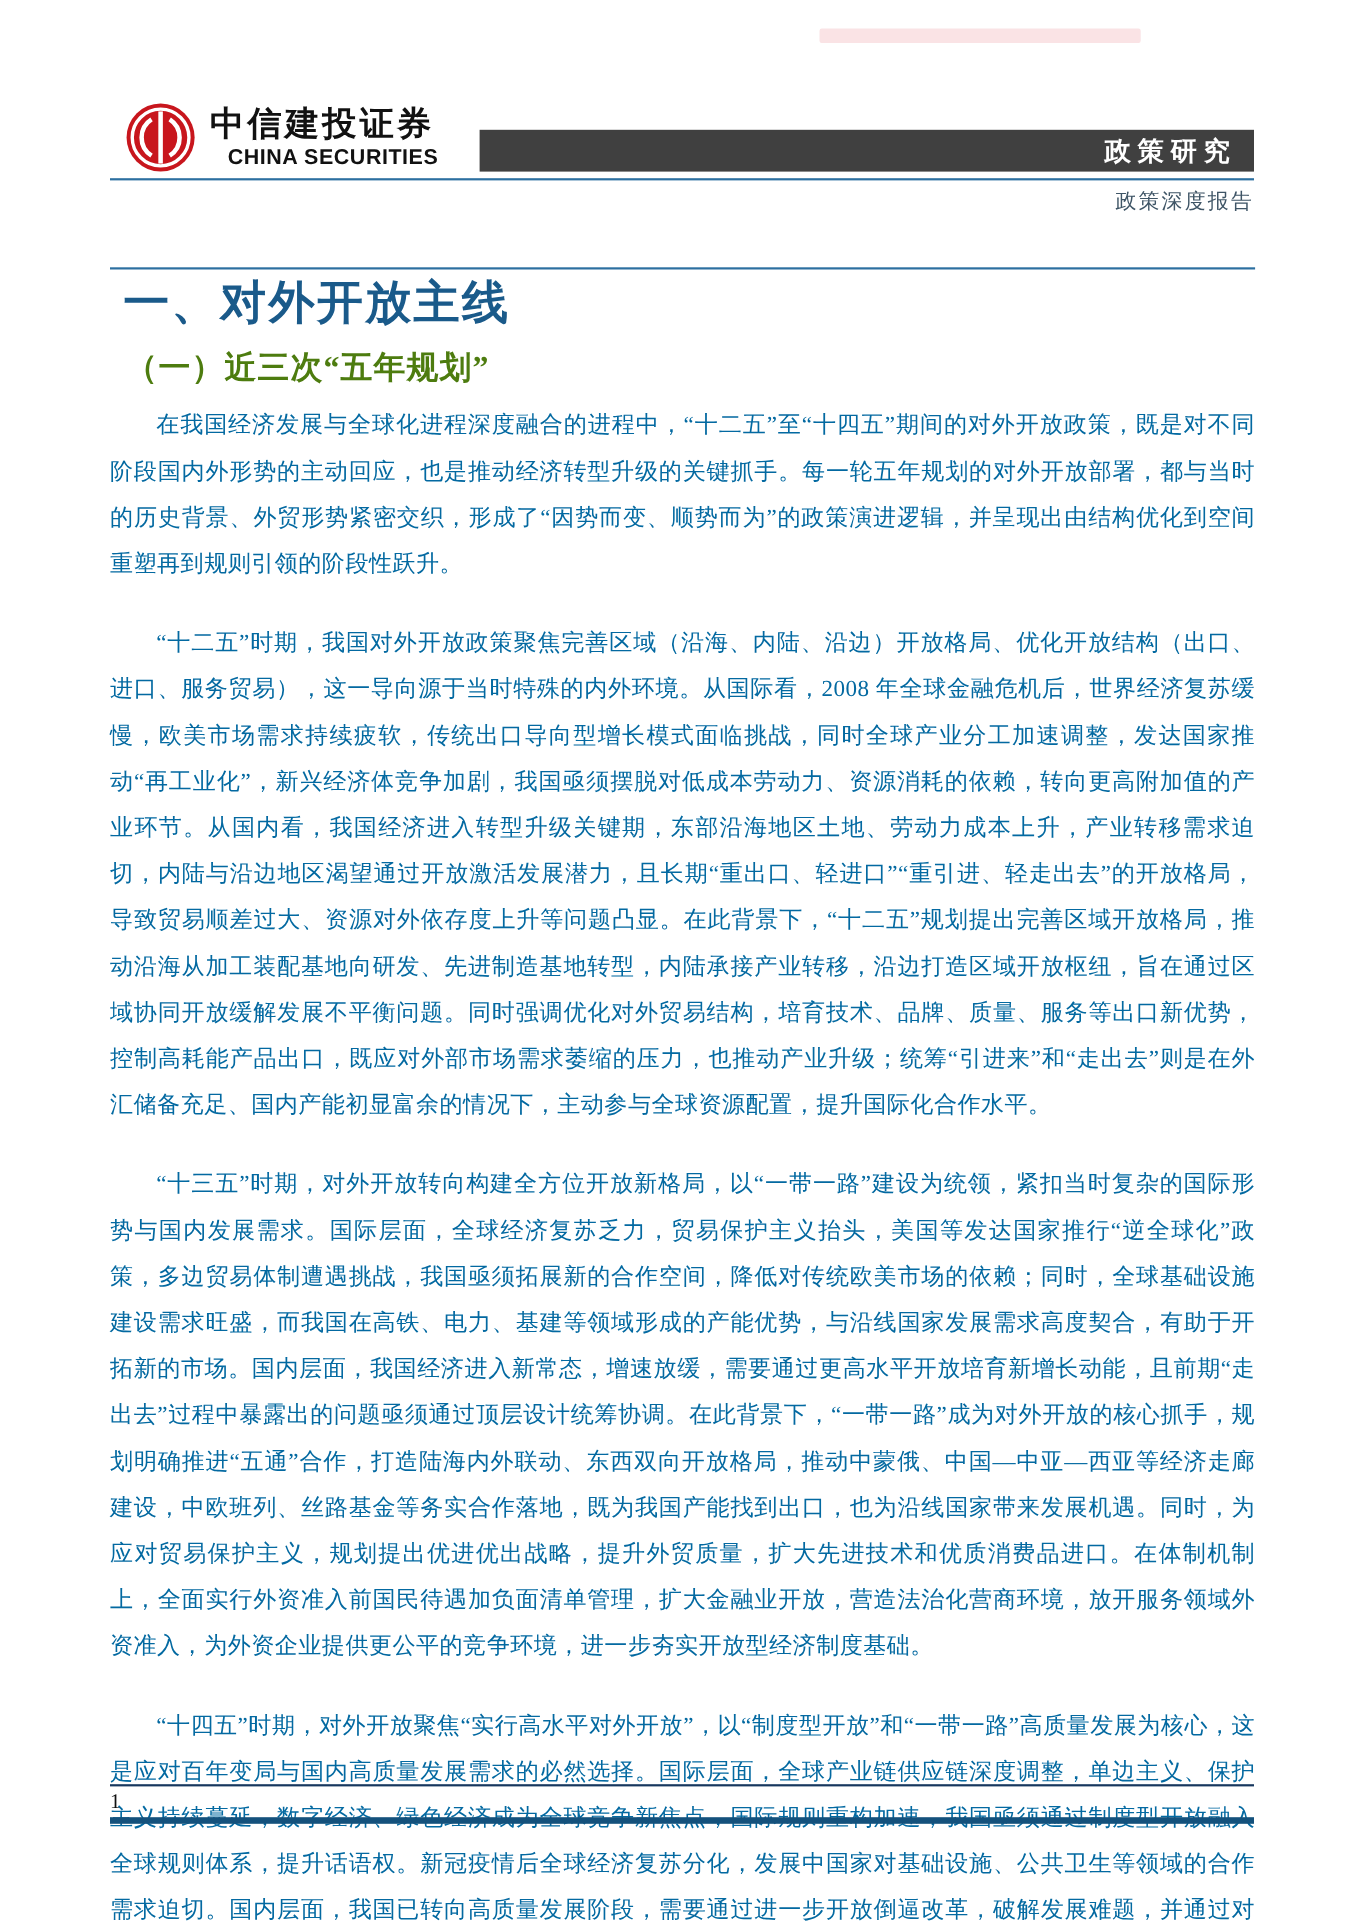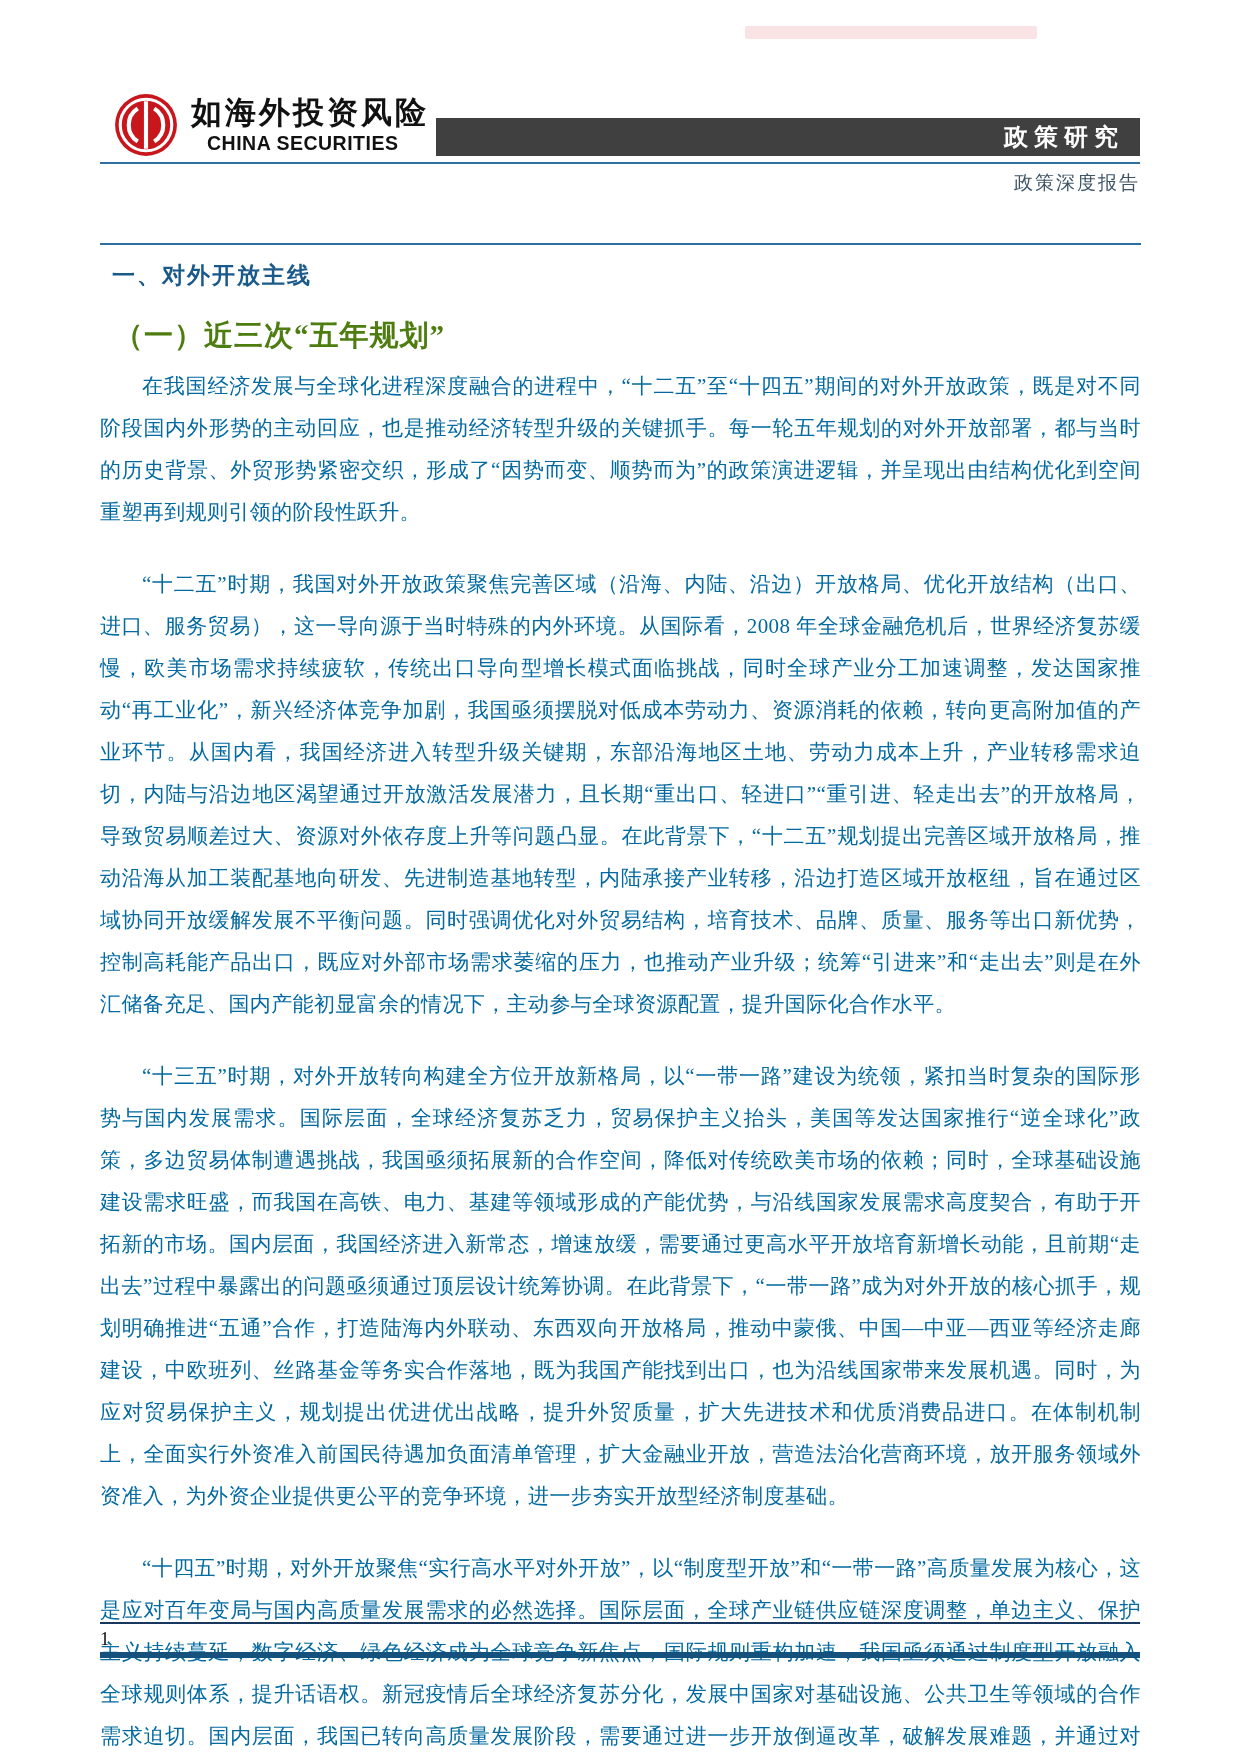--- a/index.html
+++ b/index.html
@@ -37,21 +37,21 @@
   .report-type {
     position:absolute; top:170px; right:101px;
     font-size:19px; color:#3F5566; letter-spacing:2px;text-align:center;
   }
 
   
   main { position:absolute; top:243px; left:100px; width:1041px; }
   .section-rule { border-top:2px solid #2C6FA0; margin:0 0 8px 0; }
   h1.section-title {
     margin:4px 0 0 12px; font-family:"Liberation Sans", sans-serif;
-    font-size:23px; line-height:44px; color:#1A5A8A; font-weight:bold;
+    font-size:42px; line-height:44px; color:#1A5A8A; font-weight:bold;
     letter-spacing:2px;
   }
   h2.subsection-title {
     margin:17px 0 0 14px; font-size:29px; line-height:42px;
     color:#4d7c0f; font-weight:bold; letter-spacing:1px;
   }
   .body-text { margin-top:9px; }
   .body-text p {
     font-size:21px; line-height:42px; letter-spacing:0.4px;
     text-align:justify; text-indent:2em; margin:0 0 30px 0; color:#0369a1;
@@ -75,21 +75,21 @@
 
   <div class="logo-block">
     <svg class="logo-mark" viewBox="0 0 64 64" aria-hidden="true">
       <circle cx="32" cy="32" r="30" fill="#C8161D"></circle>
       <circle cx="32" cy="32" r="25" fill="none" stroke="#ffffff" stroke-width="3"></circle>
       <rect x="30" y="9" width="4" height="46" fill="#ffffff"></rect>
       <path d="M 24 16 A 19 19 0 0 0 24 48" fill="none" stroke="#ffffff" stroke-width="4"></path>
       <path d="M 40 16 A 19 19 0 0 1 40 48" fill="none" stroke="#ffffff" stroke-width="4"></path>
     </svg>
     <div class="logo-text">
-      <span class="logo-cn">如海外投资风险</span>
+      <span class="logo-cn">中信建投证券</span>
       <span class="logo-en">CHINA SECURITIES</span>
     </div>
   </div>
 
   <div class="banner">
     <span>政策研究</span>
   </div>
 
   <div class="header-rule"></div>
 

